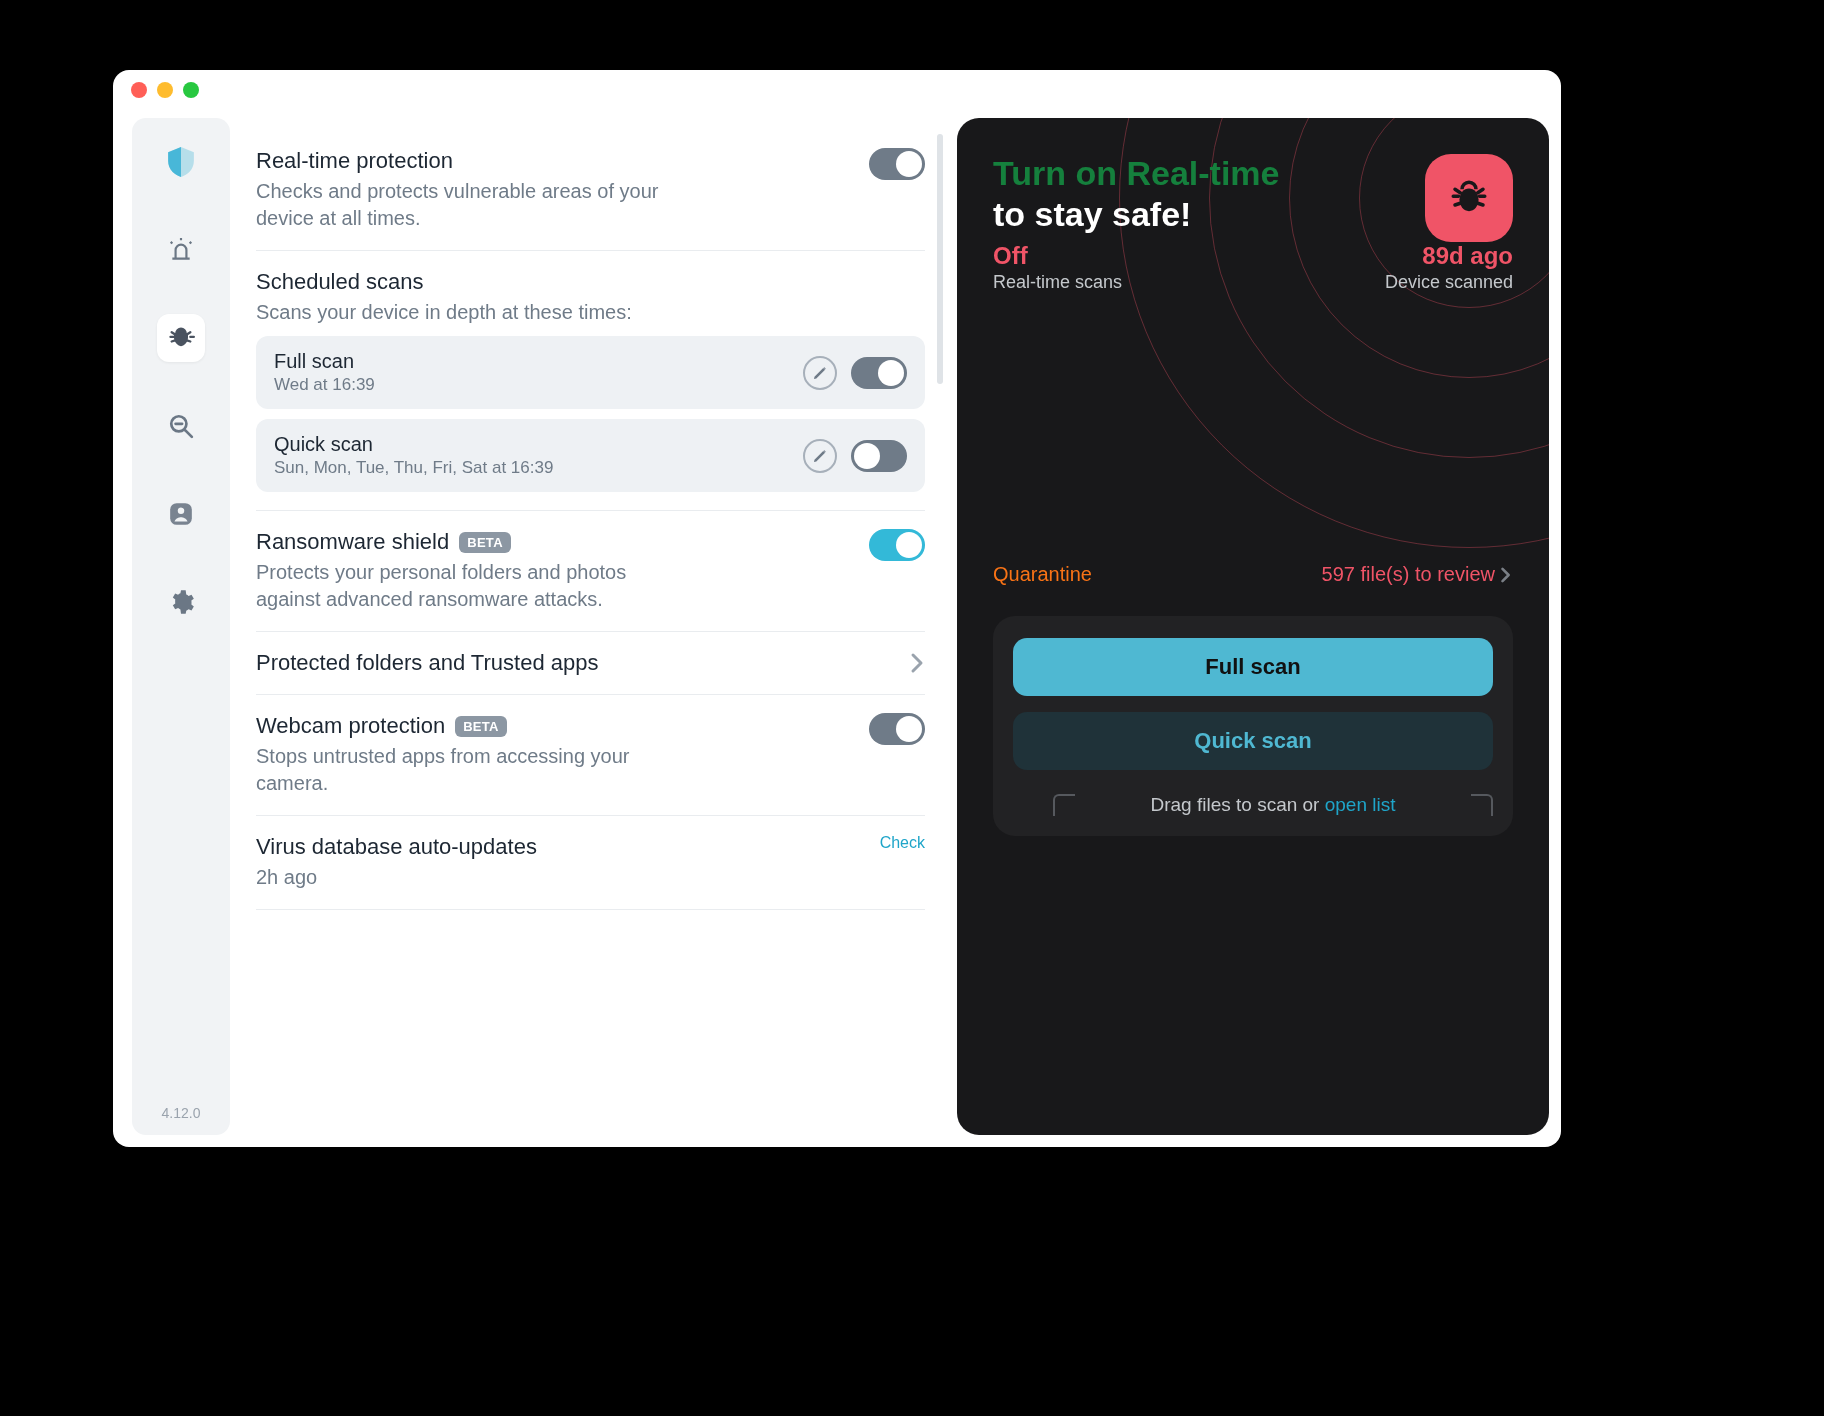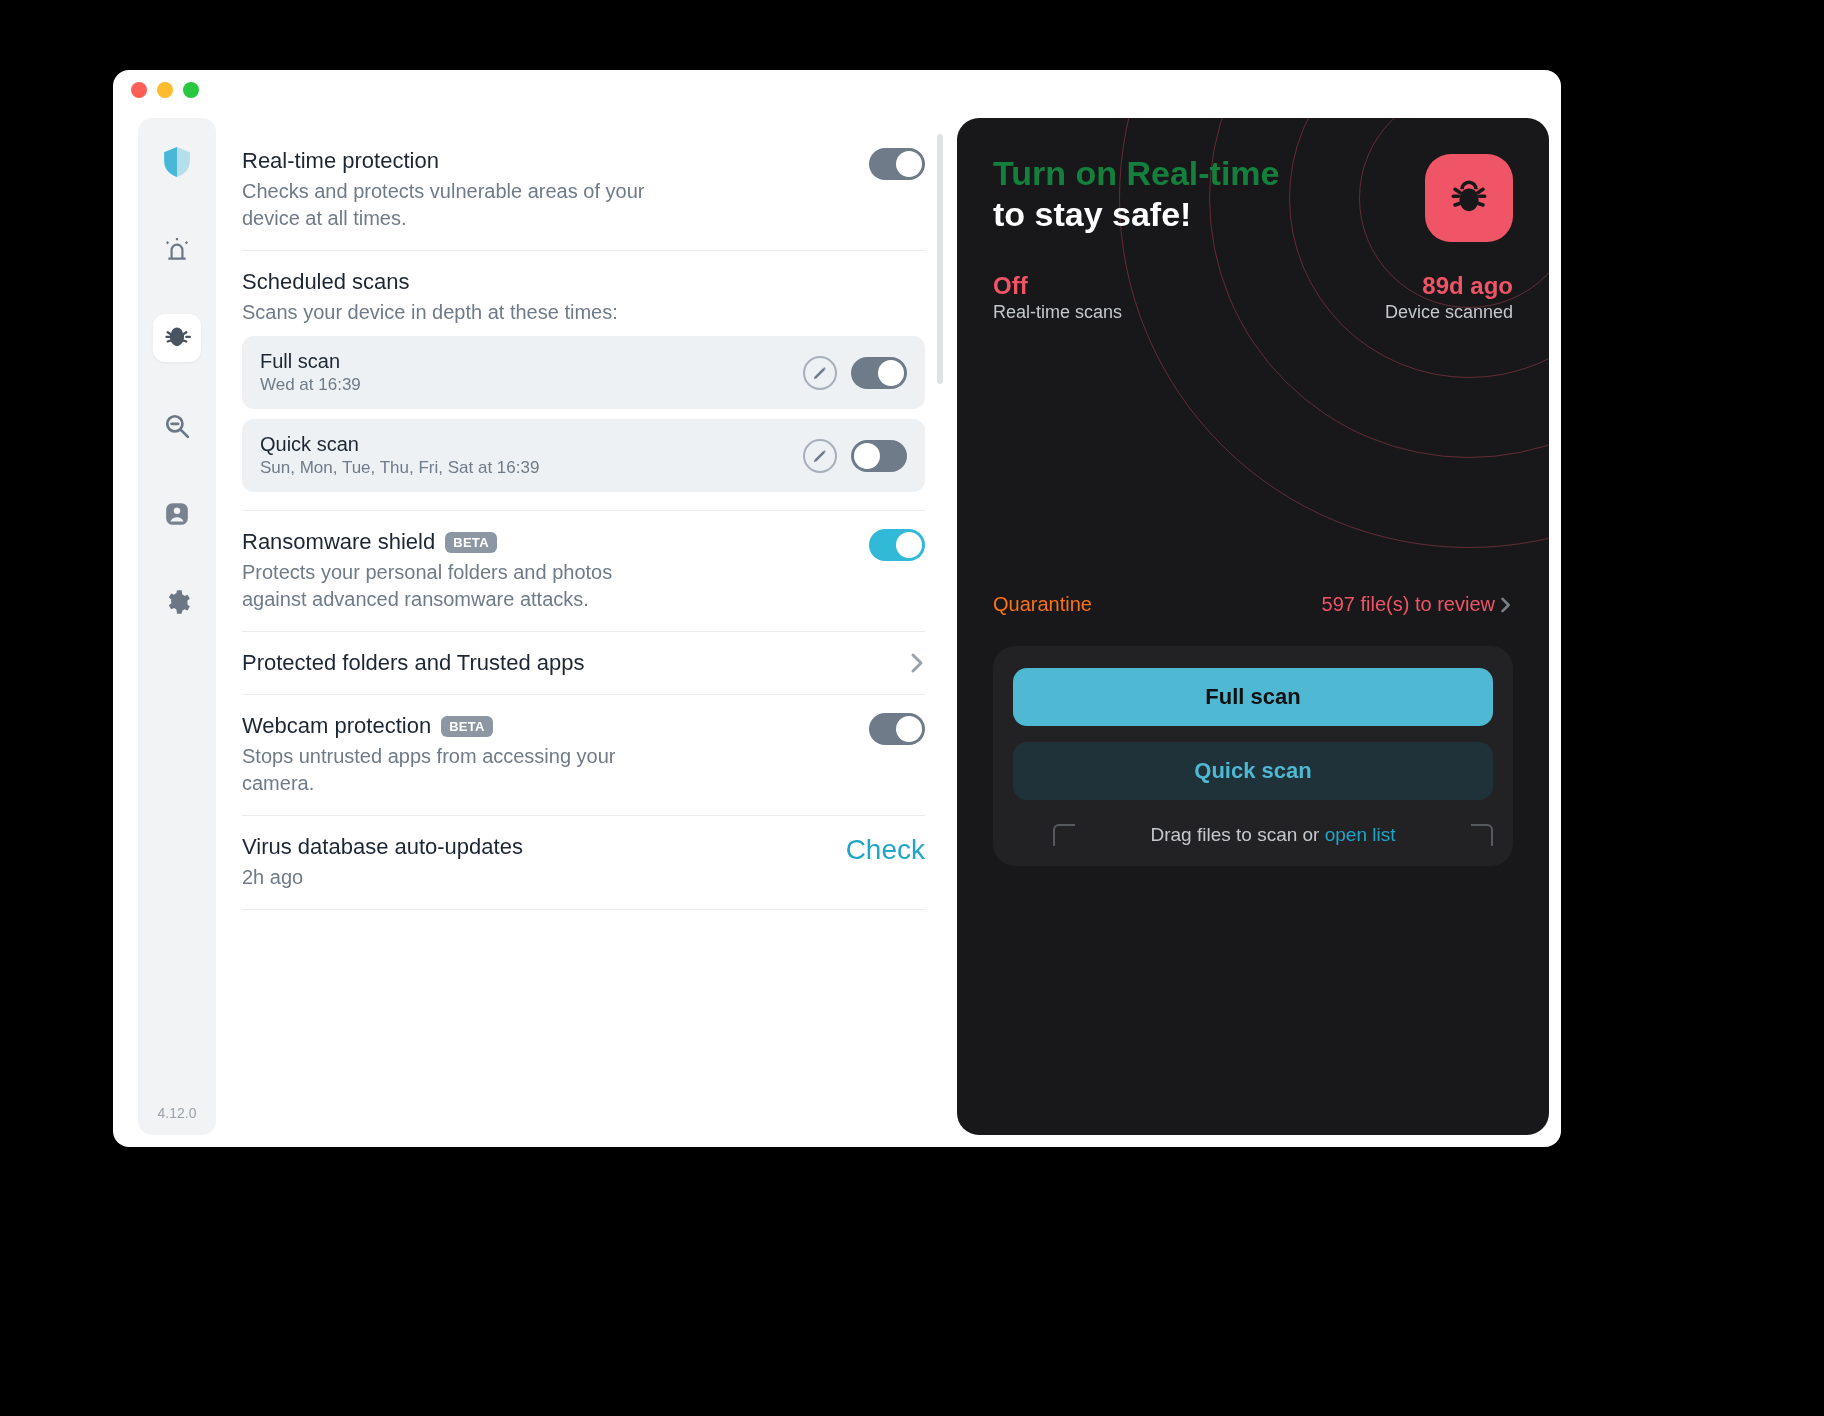--- a/index.html
+++ b/index.html
@@ -40,24 +40,24 @@
 .tl-green { background: #28c840; }
 
 .body {
   flex: 1;
   display: flex;
   min-height: 0;
 }
 
 
 .sidebar {
-  width: 78px;
+  width: 98px;
   background: #f1f3f5;
   border-radius: 14px;
-  margin: 8px 0 12px 25px;
+  margin: 8px 0 12px 19px;
   display: flex;
   flex-direction: column;
   align-items: center;
   padding-top: 20px;
   gap: 40px;
   position: relative;
 }
 .side-item {
   width: 48px; height: 48px;
   display:flex;align-items:center;justify-content:center;
@@ -158,21 +158,21 @@
   color:#6f7b88;cursor:pointer;
   flex-shrink:0;
 }
 
 .link-row{
   display:flex;align-items:center;justify-content:space-between;
   cursor:pointer;
 }
 .chevron-right{ color:#9aa3ad; }
 
-.check-link{ color:#1fa5c9; font-size:28px; font-weight:500; cursor:pointer;}
+.check-link{ color:#1fa5c9; font-size:16px; font-weight:500; cursor:pointer;}
 
 
 .right-panel {
   width: 592px;
   margin: 8px 12px 12px 8px;
   background: #18181a;
   border-radius: 22px;
   padding: 36px 36px 28px 36px;
   color: #fff;
   position: relative;
@@ -191,21 +191,21 @@
 
 .hero-row{ display:flex; justify-content:space-between; align-items:flex-start; position:relative; z-index:2;}
 .hero-text{ max-width: 370px; }
 .hero-line1{ font-size: 34px; font-weight:700; color:#15803d; }
 .hero-line2{ font-size: 34px; font-weight:700; color:#fff; margin-top:2px;}
 .bug-chip{
   width:88px;height:88px;border-radius:26px;
   background:#f05467;
   display:flex;align-items:center;justify-content:center;
 }
-.status-row{ display:flex; justify-content:space-between; margin-top:30px; position:relative;z-index:2;}
+.status-row{ display:flex; justify-content:space-between; position:relative;z-index:2;}
 .status-col .s-val{ font-size:24px;font-weight:600;color:#f05467;}
 .status-col .s-lab{ font-size:18px;color:#c4c8cc;margin-top:2px;}
 .status-col.rt{ text-align:right;}
 
 .quarantine-row{
   margin-top: 270px;
   display:flex;align-items:center;justify-content:space-between;
   position:relative;z-index:2;
 }
 .q-label{ font-size:20px; color:#f97316;}

